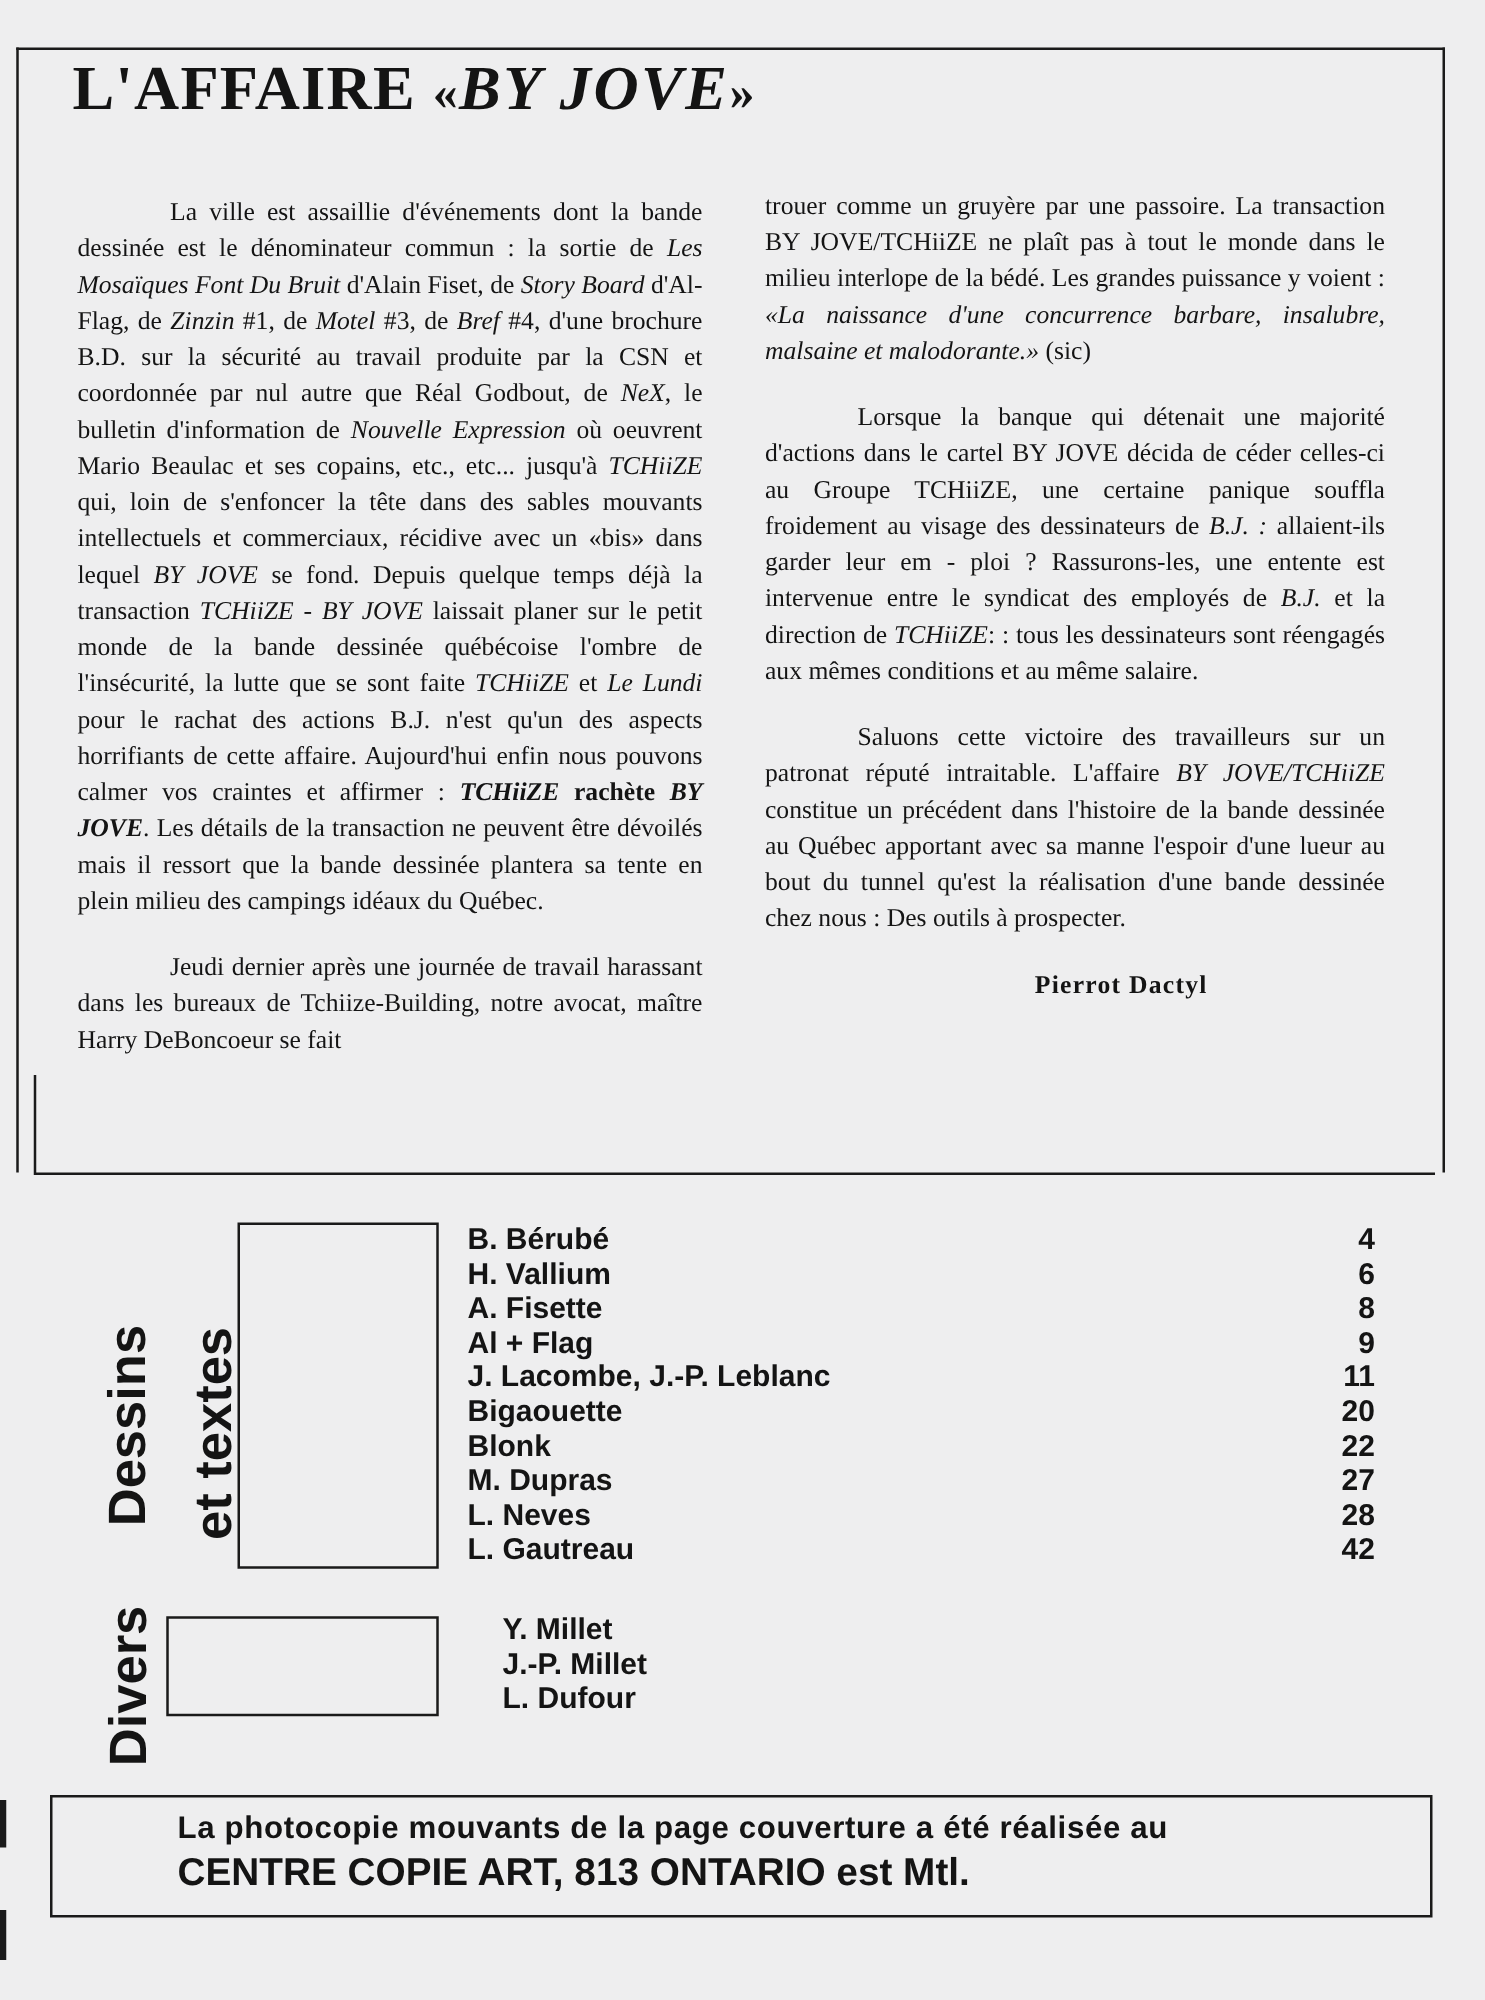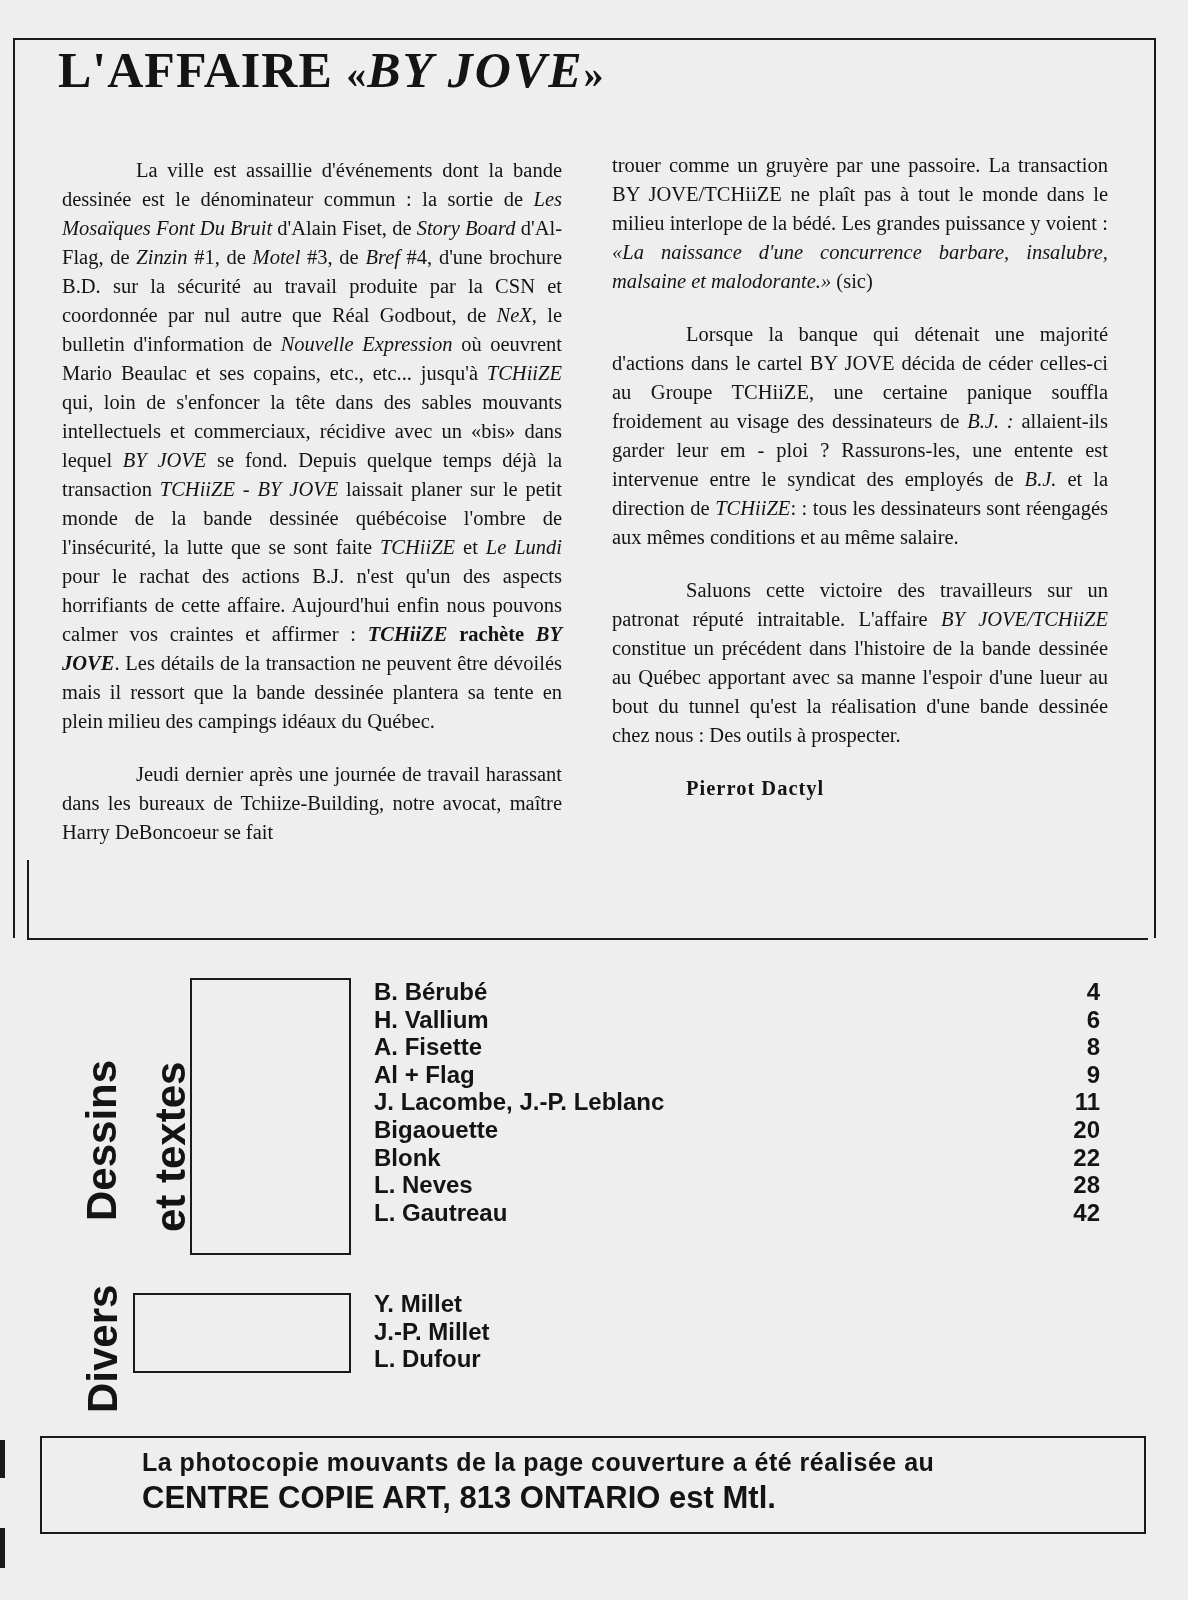--- a/index.html
+++ b/index.html
@@ -33,21 +33,21 @@
     font-size: 20.5px; line-height: 29px; text-align: justify; margin-top: 20px;
   }
   .col-left { left: 62px; top: 136px; width: 500px; }
   .col-right { left: 612px; top: 131px; width: 496px; }
   .col p { margin: 0; text-indent: 74px; }
   .col p + p { margin-top: 24px; }
   .col p.noindent { text-indent: 0; }
   .col .i { font-style: italic; }
   .col .b { font-weight: bold; }
   .signature {
-    text-align: left; font-weight: bold; margin-top: 18px; letter-spacing: 1px; text-indent: 0;
+    text-align: center; font-weight: bold; margin-top: 18px; letter-spacing: 1px; text-indent: 0;
   }
   .sans { font-family: "Liberation Sans", sans-serif; font-weight: bold; }
   .vert {
     position: absolute; transform: rotate(-90deg); transform-origin: left top;
     font-size: 42px; white-space: nowrap; line-height: 1;
   }
   .vert-dessins { left: 81px; top: 1221px; }
   .vert-textes { left: 150px; top: 1232px; }
   .vert-divers { left: 82px; top: 1413px; }
   .frame1 {
@@ -56,21 +56,21 @@
   }
   .frame2 {
     position: absolute; left: 133px; top: 1293px; width: 218px; height: 80px;
     border: 2px solid #1a1a1a; box-sizing: border-box;
   }
   .names {
     position: absolute; left: 374px; top: 978px; width: 726px;
     font-size: 24px; line-height: 27.6px;
   }
   .names .row { display: flex; justify-content: space-between; height: 27.6px; }
-  .names2 { top: 1290px; }
+  .names2 { top: 1290px; margin-left: 28px; }
   .credit-box {
     position: absolute; left: 40px; top: 1436px; width: 1106px; height: 98px;
     border: 2px solid #1a1a1a; box-sizing: border-box;
   }
   .credit-1 {
     position: absolute; left: 142px; top: 1448px; font-size: 25px; white-space: nowrap;
     letter-spacing: 0.5px;
   }
   .credit-2 {
     position: absolute; left: 142px; top: 1480px; font-size: 31px; white-space: nowrap;
@@ -127,20 +127,24 @@
     </div>
     <div class="row">
       <span>Bigaouette</span>
       <span>20</span>
     </div>
     <div class="row">
       <span>Blonk</span>
       <span>22</span>
     </div>
     <div class="row">
+      <span>M. Dupras</span>
+      <span>27</span>
+    </div>
+    <div class="row">
       <span>L. Neves</span>
       <span>28</span>
     </div>
     <div class="row">
       <span>L. Gautreau</span>
       <span>42</span>
     </div>
   </div>
 
 <div class="vert vert-divers sans">Divers</div>

